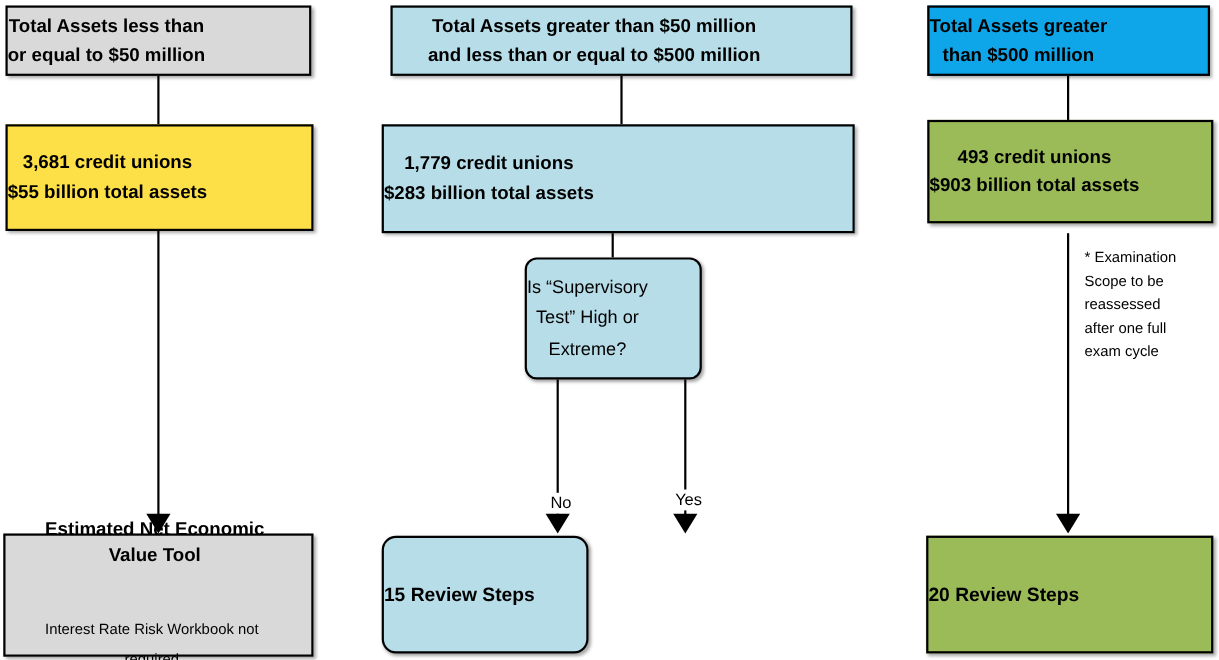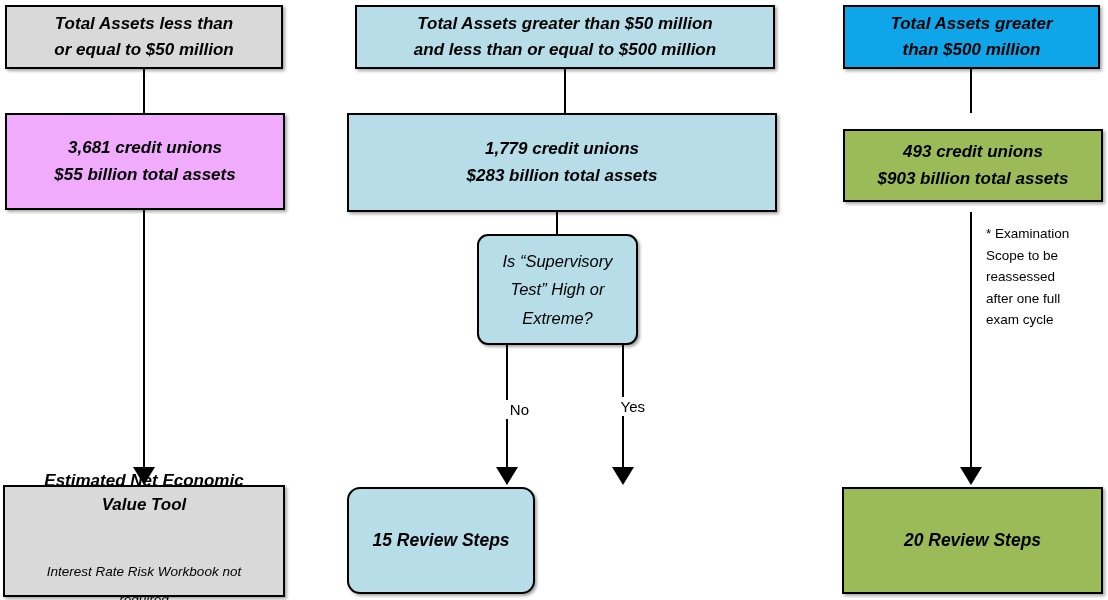--- a/index.html
+++ b/index.html
@@ -11,45 +11,45 @@
     font-family: "Liberation Sans", sans-serif;
     color: #000;
     overflow: hidden;
   }
   .box {
     position: absolute;
     border: 2.5px solid #000;
     box-sizing: border-box;
     display: flex;
     flex-direction: column;
-    align-items: center;
+    align-items: flex-start;
     justify-content: center;
     text-align: center;
     box-shadow: 2px 2px 3px rgba(0,0,0,0.35);
-    font-style: italic;
   }
   .t-header { font-weight: bold; font-size: 17px; line-height: 1.55; white-space: pre-line; }
   .t-stats  { font-weight: bold; font-size: 17px; line-height: 1.55; white-space: pre-line; }
   .t-review { font-weight: bold; font-size: 17.5px; }
   .t-decision { font-weight: normal; font-size: 16.5px; line-height: 1.7; white-space: pre-line; }
   .t-outcome-title { font-weight: bold; font-size: 17px; line-height: 1.45; white-space: pre-line; }
   .t-outcome-sub { font-weight: normal; font-size: 13.5px; line-height: 2.05; white-space: pre-line; margin-top: 40px; }
   .vline { position: absolute; width: 2px; background: #000; }
   .arrowhead {
     position: absolute; width: 0; height: 0;
     border-left: 11px solid transparent;
     border-right: 11px solid transparent;
     border-top: 18px solid #000;
   }
   .branch-label {
     position: absolute;
     font-size: 15px;
     background: #ffffff;
-    text-align: right;
+    text-align: center;
     padding: 1px 3px;
+    margin-top: 48px;
   }
   .side-note {
     position: absolute;
     font-size: 13.5px;
     line-height: 1.6;
     text-align: left;
     white-space: pre-line;
   }
   .decision-box { border-width: 2px; border-radius: 11px; }
 </style>
@@ -58,36 +58,36 @@
 
 <div class="canvas">
 
   <div class="box" style="left: 5px; top: 5px; width: 278px; height: 64px; background-color: rgb(217, 217, 217);">
     <span class="t-header">Total Assets less than
 or equal to $50 million</span>
   </div>
 
   <div class="vline" style="left:143px; top:69px; height:44px;"></div>
 
-  <div class="box" style="left: 5px; top: 113px; width: 280px; height: 97px; background-color: #f0abfc;">
+  <div class="box" style="left: 5px; top: 113px; width: 280px; height: 97px; background-color: #fde047;">
     <span class="t-stats">3,681 credit unions
 $55 billion total assets</span>
   </div>
 
   <div class="vline" style="left:143px; top:210px; height:258px;"></div>
   <div class="arrowhead" style="left:133px; top:467px;"></div>
 
-  <div class="box" style="left: 3px; top: 485px; width: 282px; height: 112px; justify-content: center; background-color: rgb(217, 217, 217);">
+  <div class="box" style="left: 3px; top: 485px; width: 282px; height: 112px; justify-content: center; background-color: rgb(217, 217, 217); padding-left: 36px;">
     <span class="t-outcome-title">Estimated Net Economic
 Value Tool</span>
     <span class="t-outcome-sub">Interest Rate Risk Workbook not
 required</span>
   </div>
 
-  <div class="box" style="left: 355px; top: 5px; width: 420px; height: 64px; background-color: rgb(182, 221, 232);">
+  <div class="box" style="left: 355px; top: 5px; width: 420px; height: 64px; background-color: rgb(182, 221, 232); padding-left: 32px;">
     <span class="t-header">Total Assets greater than $50 million
 and less than or equal to $500 million</span>
   </div>
 
   <div class="vline" style="left:564px; top:69px; height:44px;"></div>
 
   <div class="box" style="left: 347px; top: 113px; width: 430px; height: 99px; background-color: rgb(182, 221, 232);">
     <span class="t-stats">1,779 credit unions
 $283 billion total assets</span>
   </div>
@@ -113,21 +113,21 @@
   </div>
 
 
   <div class="box" style="left: 843px; top: 5px; width: 257px; height: 64px; background-color: #0ea5e9;">
     <span class="t-header">Total Assets greater
 than $500 million</span>
   </div>
 
   <div class="vline" style="left:970px; top:69px; height:44px;"></div>
 
-  <div class="box" style="left: 843px; top: 129px; width: 260px; height: 73px; background-color: rgb(155, 187, 89);">
+  <div class="box" style="left: 843px; top: 109px; width: 260px; height: 94px; background-color: rgb(155, 187, 89);">
     <span class="t-stats">493 credit unions
 $903 billion total assets</span>
   </div>
 
   <div class="vline" style="left:970px; top:212px; height:256px;"></div>
   <div class="arrowhead" style="left:960px; top:467px;"></div>
 
   <div class="side-note" style="left:986px; top:223px; width:118px;">* Examination
 Scope to be
 reassessed

